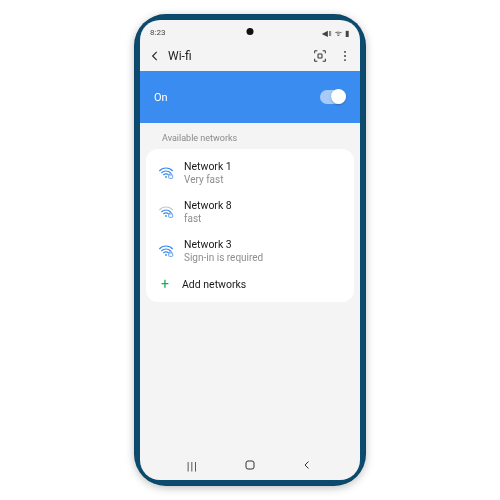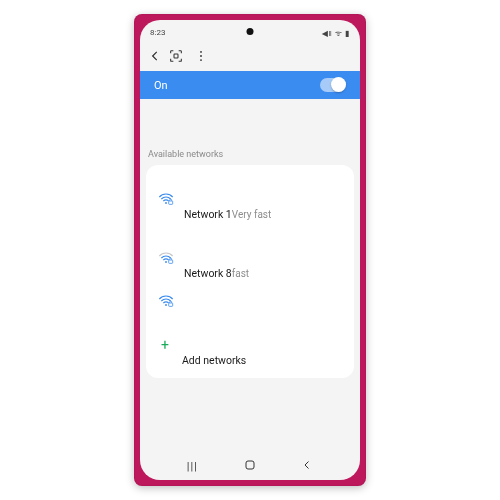--- a/index.html
+++ b/index.html
@@ -8,22 +8,22 @@
     height: 500px;
     background: #ffffff;
     display: flex;
     align-items: center;
     justify-content: center;
     font-family: -apple-system, Roboto, "Segoe UI", Arial, sans-serif;
   }
   .phone {
     width: 220px;
     height: 460px;
-    background: #be185d;
-    border-radius: 8px;
+    background: #0c4a6e;
+    border-radius: 32px;
     padding: 6px;
     box-shadow: 0 2px 8px rgba(0,0,0,0.25), inset 0 0 2px rgba(0,0,0,0.2);
     position: relative;
   }
   .screen {
     width: 100%;
     height: 100%;
     background: #f4f4f4;
     border-radius: 20px;
     overflow: hidden;
@@ -65,21 +65,21 @@
     color: #222;
     font-weight: 400;
   }
   .header svg { display:block; }
   .on-bar {
     height: 20px;
     background: #3b8cf0;
     display: flex;
     align-items: center;
     justify-content: space-between;
-    padding: 4px 14px;
+    padding: 16px 14px;
     color: #fff;
     font-size: 11px;
   }
   .toggle {
     width: 26px;
     height: 14px;
     background: rgba(255,255,255,0.55);
     border-radius: 10px;
     position: relative;
   }
@@ -90,38 +90,37 @@
     top: -1px;
     width: 15px;
     height: 15px;
     background: #fff;
     border-radius: 50%;
     box-shadow: 0 1px 2px rgba(0,0,0,0.25);
   }
   .section-label {
     font-size: 9px;
     color: #8a8a8a;
-    padding: 10px 14px 6px 8px;
-    margin-top: 40px;
+    padding: 10px 14px 6px 22px;
   }
   .card {
     background: #ffffff;
     margin: 0 6px;
     border-radius: 12px;
     padding: 4px 0 4px 0;
   }
   .row {
     display: flex;
     align-items: center;
     gap: 10px;
     padding: 7px 12px;
   }
   .row .text {
     display: flex;
-    margin-top: 32px;
+    flex-direction: column;
   }
   .row .name {
     font-size: 10.5px;
     color: #1a1a1a;
   }
   .row .sub {
     font-size: 10px;
     color: #8d8d8d;
     margin-top: 1px;
   }
@@ -162,20 +161,21 @@
 
     <div class="status-bar">
       <span>8:23</span>
       <span class="status-right">◀‖ ᯤ ▮</span>
     </div>
 
     <div class="header">
       <svg width="14" height="14" viewBox="0 0 24 24" fill="none" stroke="#333" stroke-width="2.2">
         <polyline points="15 5 8 12 15 19"></polyline>
       </svg>
+      <span class="title">Wi-fi</span>
       <svg width="16" height="16" viewBox="0 0 24 24" fill="none" stroke="#333" stroke-width="1.6">
         <path d="M4 8V5a1 1 0 0 1 1-1h3"></path>
         <path d="M20 8V5a1 1 0 0 0-1-1h-3"></path>
         <path d="M4 16v3a1 1 0 0 0 1 1h3"></path>
         <path d="M20 16v3a1 1 0 0 1-1 1h-3"></path>
         <rect x="9" y="9" width="6" height="6" rx="1"></rect>
       </svg>
       <svg width="14" height="14" viewBox="0 0 24 24" fill="#333" style="margin-left:4px">
         <circle cx="12" cy="5" r="1.6"></circle>
           <circle cx="12" cy="12" r="1.6"></circle>
@@ -224,20 +224,24 @@
 
       <div class="row">
         <svg width="16" height="14" viewBox="0 0 24 20" fill="none">
           <path d="M2 7 C7 1 17 1 22 7" stroke="#3b8cf0" stroke-width="1.8"></path>
           <path d="M5 10 C9 6 15 6 19 10" stroke="#3b8cf0" stroke-width="1.8"></path>
           <path d="M8 13 C10.5 11 13.5 11 16 13" stroke="#3b8cf0" stroke-width="1.8"></path>
           <circle cx="12" cy="16" r="1.4" fill="#3b8cf0"></circle>
           <rect x="16" y="13" width="6" height="5" rx="1" fill="#fff" stroke="#3b8cf0" stroke-width="1.2"></rect>
           <path d="M17.5 13v-1.2a1.5 1.5 0 0 1 3 0V13" fill="none" stroke="#3b8cf0" stroke-width="1.2"></path>
         </svg>
+        <div class="text">
+          <span class="name">Network 3</span>
+          <span class="sub">Sign-in is required</span>
+        </div>
       </div>
 
       <div class="row">
         <span class="plus">+</span>
         <div class="text">
           <span class="name">Add networks</span>
         </div>
       </div>
 
     </div>

